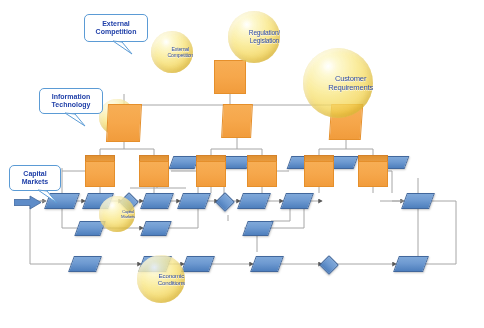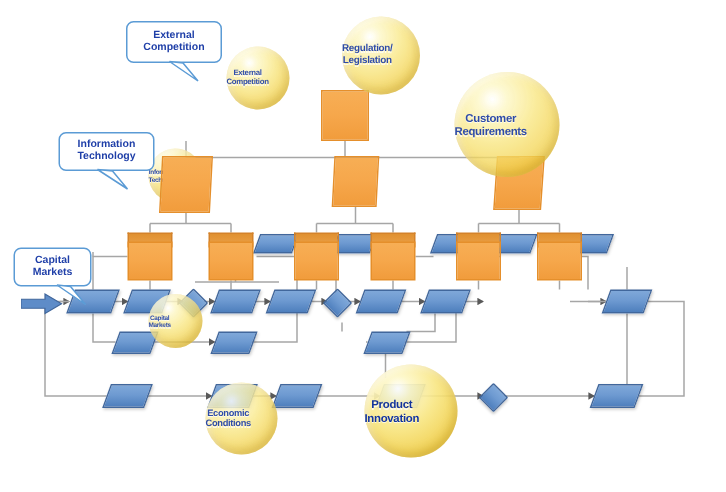--- a/index.html
+++ b/index.html
@@ -35,24 +35,24 @@
     border-radius:50%;
     background:
       radial-gradient(circle at 36% 26%,
         rgba(255,255,255,0.95) 0%,
         rgba(253,247,198,0.92) 14%,
         rgba(248,230,130,0.90) 42%,
         rgba(240,206,72,0.90) 74%,
         rgba(226,186,44,0.92) 100%);
     box-shadow:inset -2px -3px 6px rgba(180,140,20,0.38),
                inset 2px 2px 5px rgba(255,255,255,0.65);
-    display:flex;align-items:center;justify-content:flex-start;
+    display:flex;align-items:center;justify-content:flex-end;
     text-align:center;
     color:#13349c;
-    font-weight:bold;
+    font-weight:normal;
     letter-spacing:-0.2px;
     text-shadow:0 1px 0 rgba(255,255,255,0.75);
     z-index:30;
   }
   .sphere.translucent{opacity:0.88;}
   .sphere span{display:block;}
 
   
   .obox{
     position:absolute;
@@ -307,23 +307,20 @@
   </div>
   <div class="sphere translucent" style="left:99px;top:99px;width:36px;height:36px;font-size:4.3px;line-height:5px;z-index:19;">
     <span>Information<br>Technology</span>
   </div>
   <div class="sphere translucent" style="left:99px;top:196px;width:36px;height:36px;font-size:4.3px;line-height:5px;z-index:24;">
     <span>Capital<br>Markets</span>
   </div>
   <div class="sphere translucent" style="left:137px;top:255px;width:48px;height:48px;font-size:6.2px;line-height:7.4px;z-index:26;">
     <span>Economic<br>Conditions</span>
   </div>
-  <div class="sphere" style="left:243px;top:243px;width:62px;height:62px;font-size:7.6px;line-height:9px;z-index:26;">
-    <span>Product<br>Innovation</span>
-  </div>
 
   <div class="callout" style="left:84px;top:14px;width:64px;height:28px;">
     <span class="ctxt">External<br>Competition</span>
   </div>
   <div class="callout" style="left:39px;top:88px;width:64px;height:26px;">
     <span class="ctxt">Information<br>Technology</span>
   </div>
   <div class="callout" style="left:9px;top:165px;width:52px;height:26px;">
     <span class="ctxt">Capital<br>Markets</span>
   </div>

